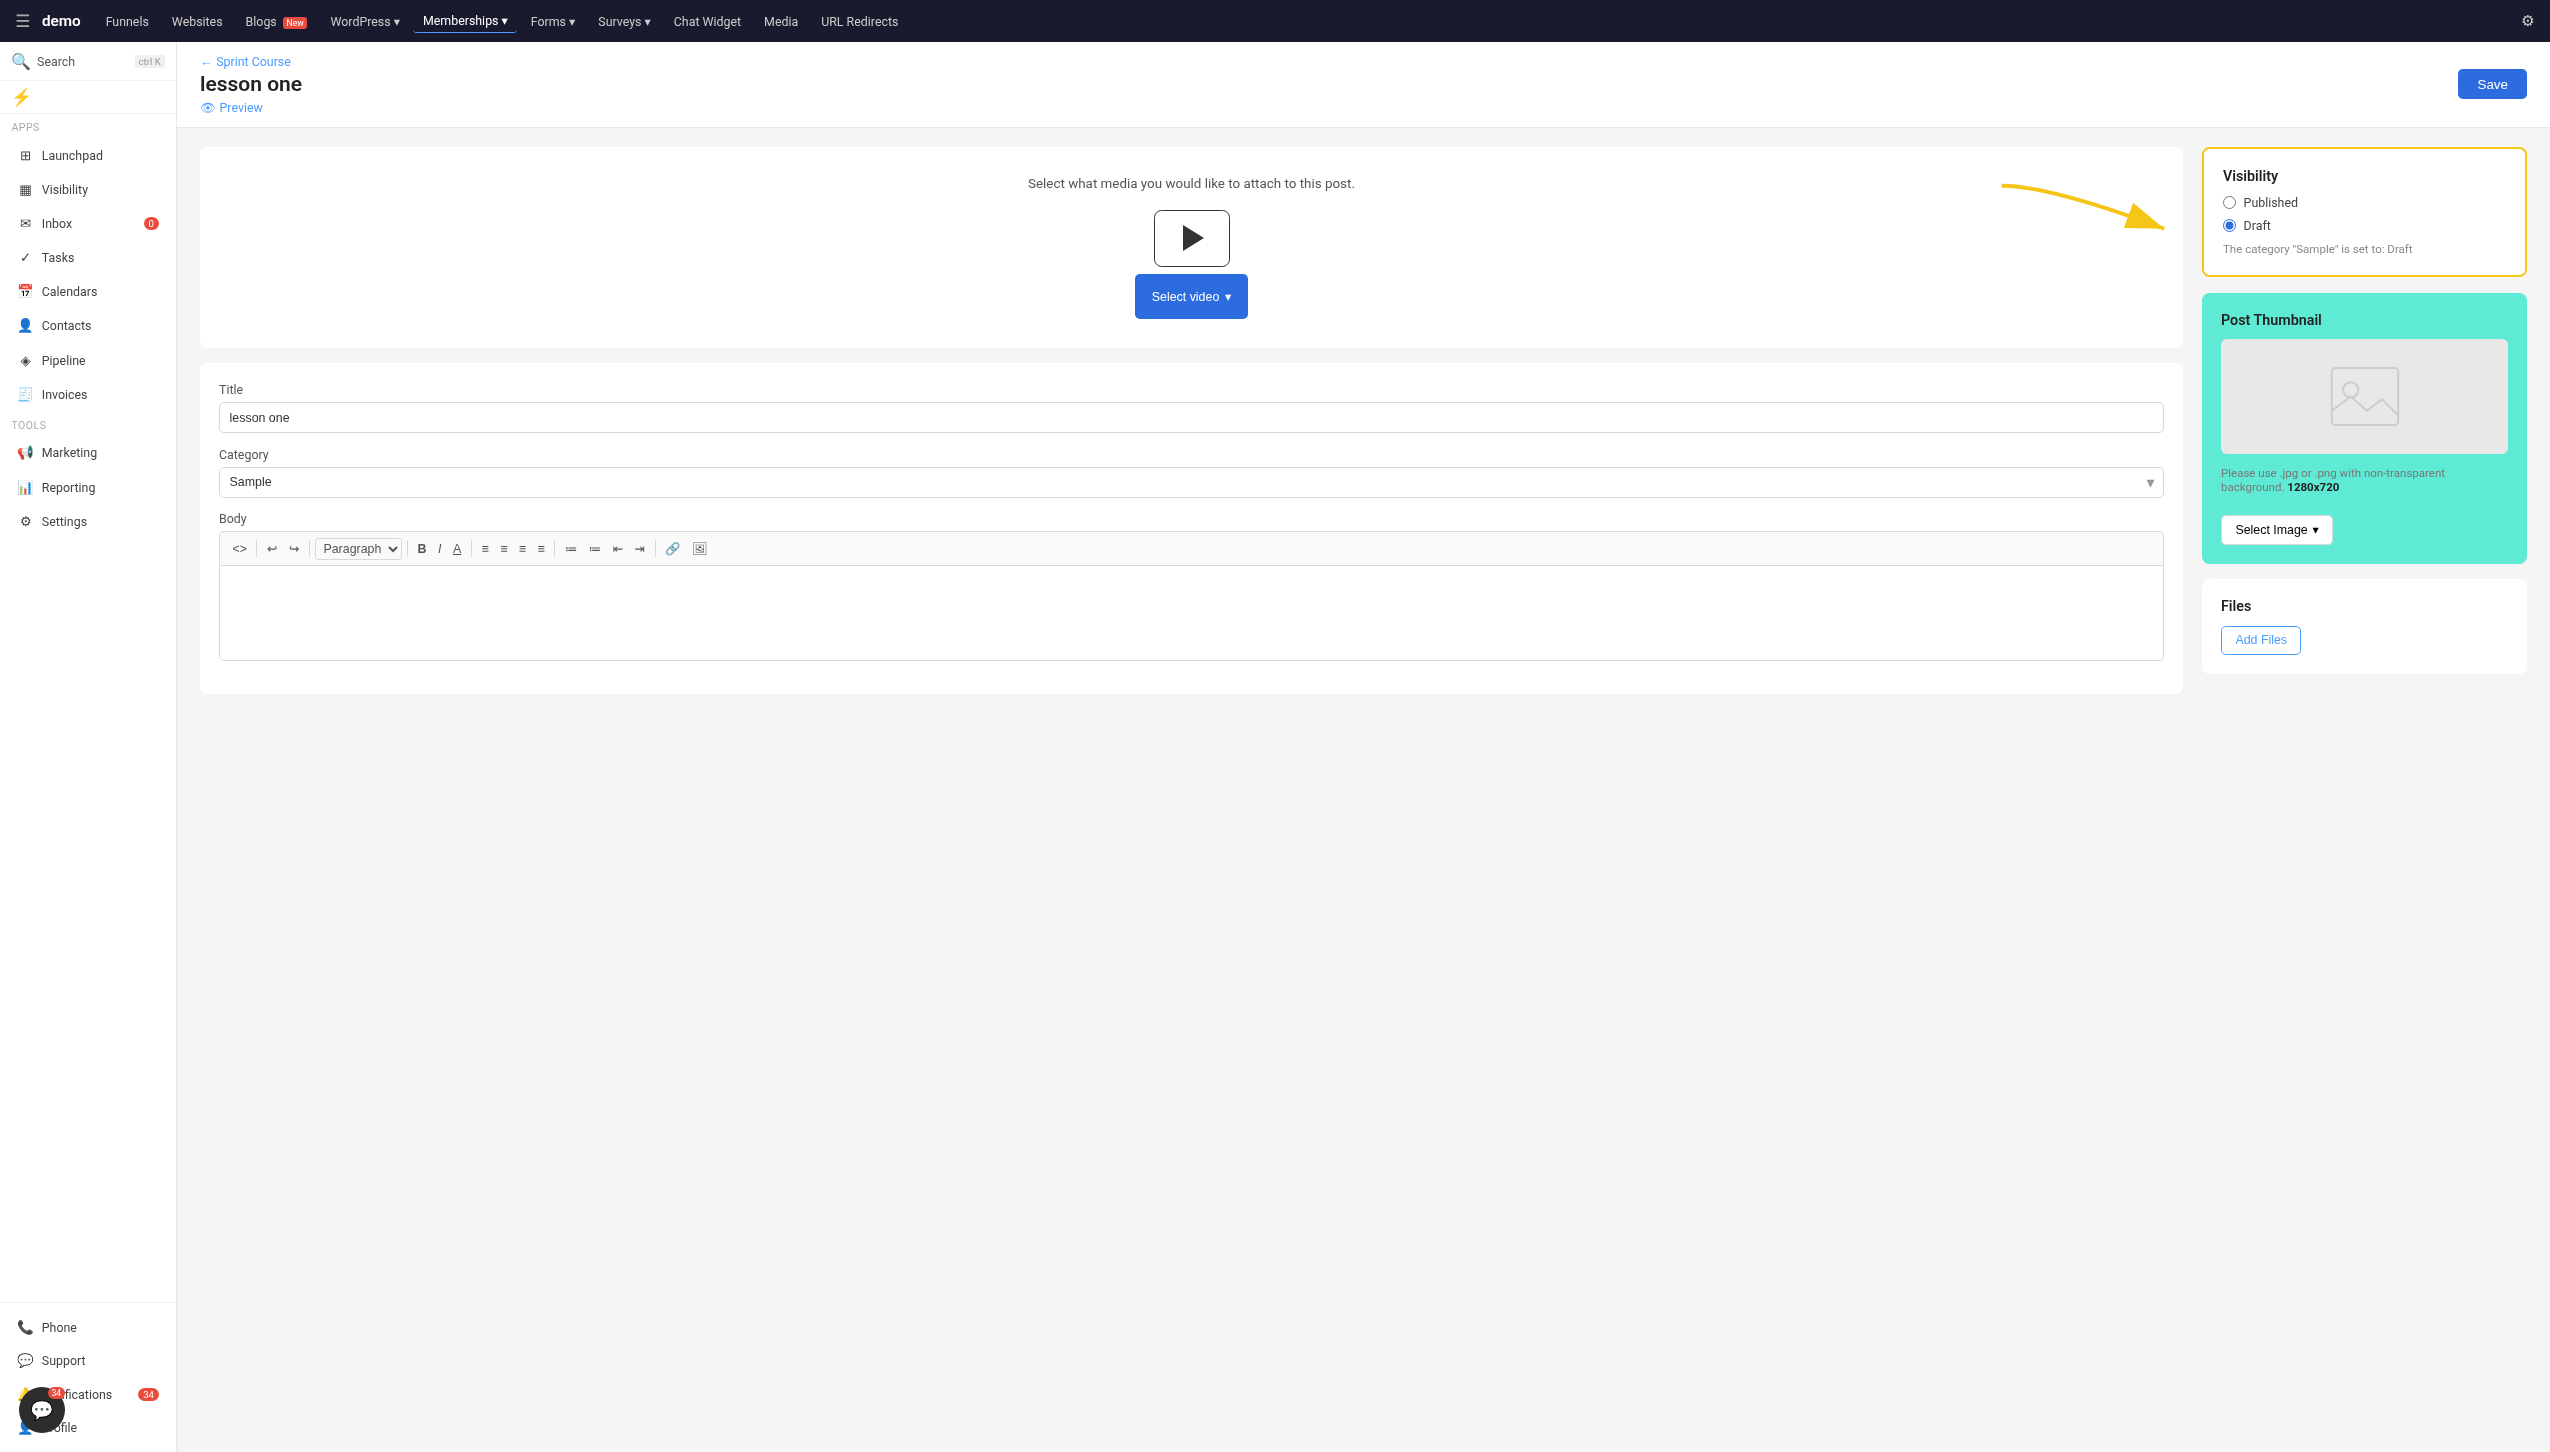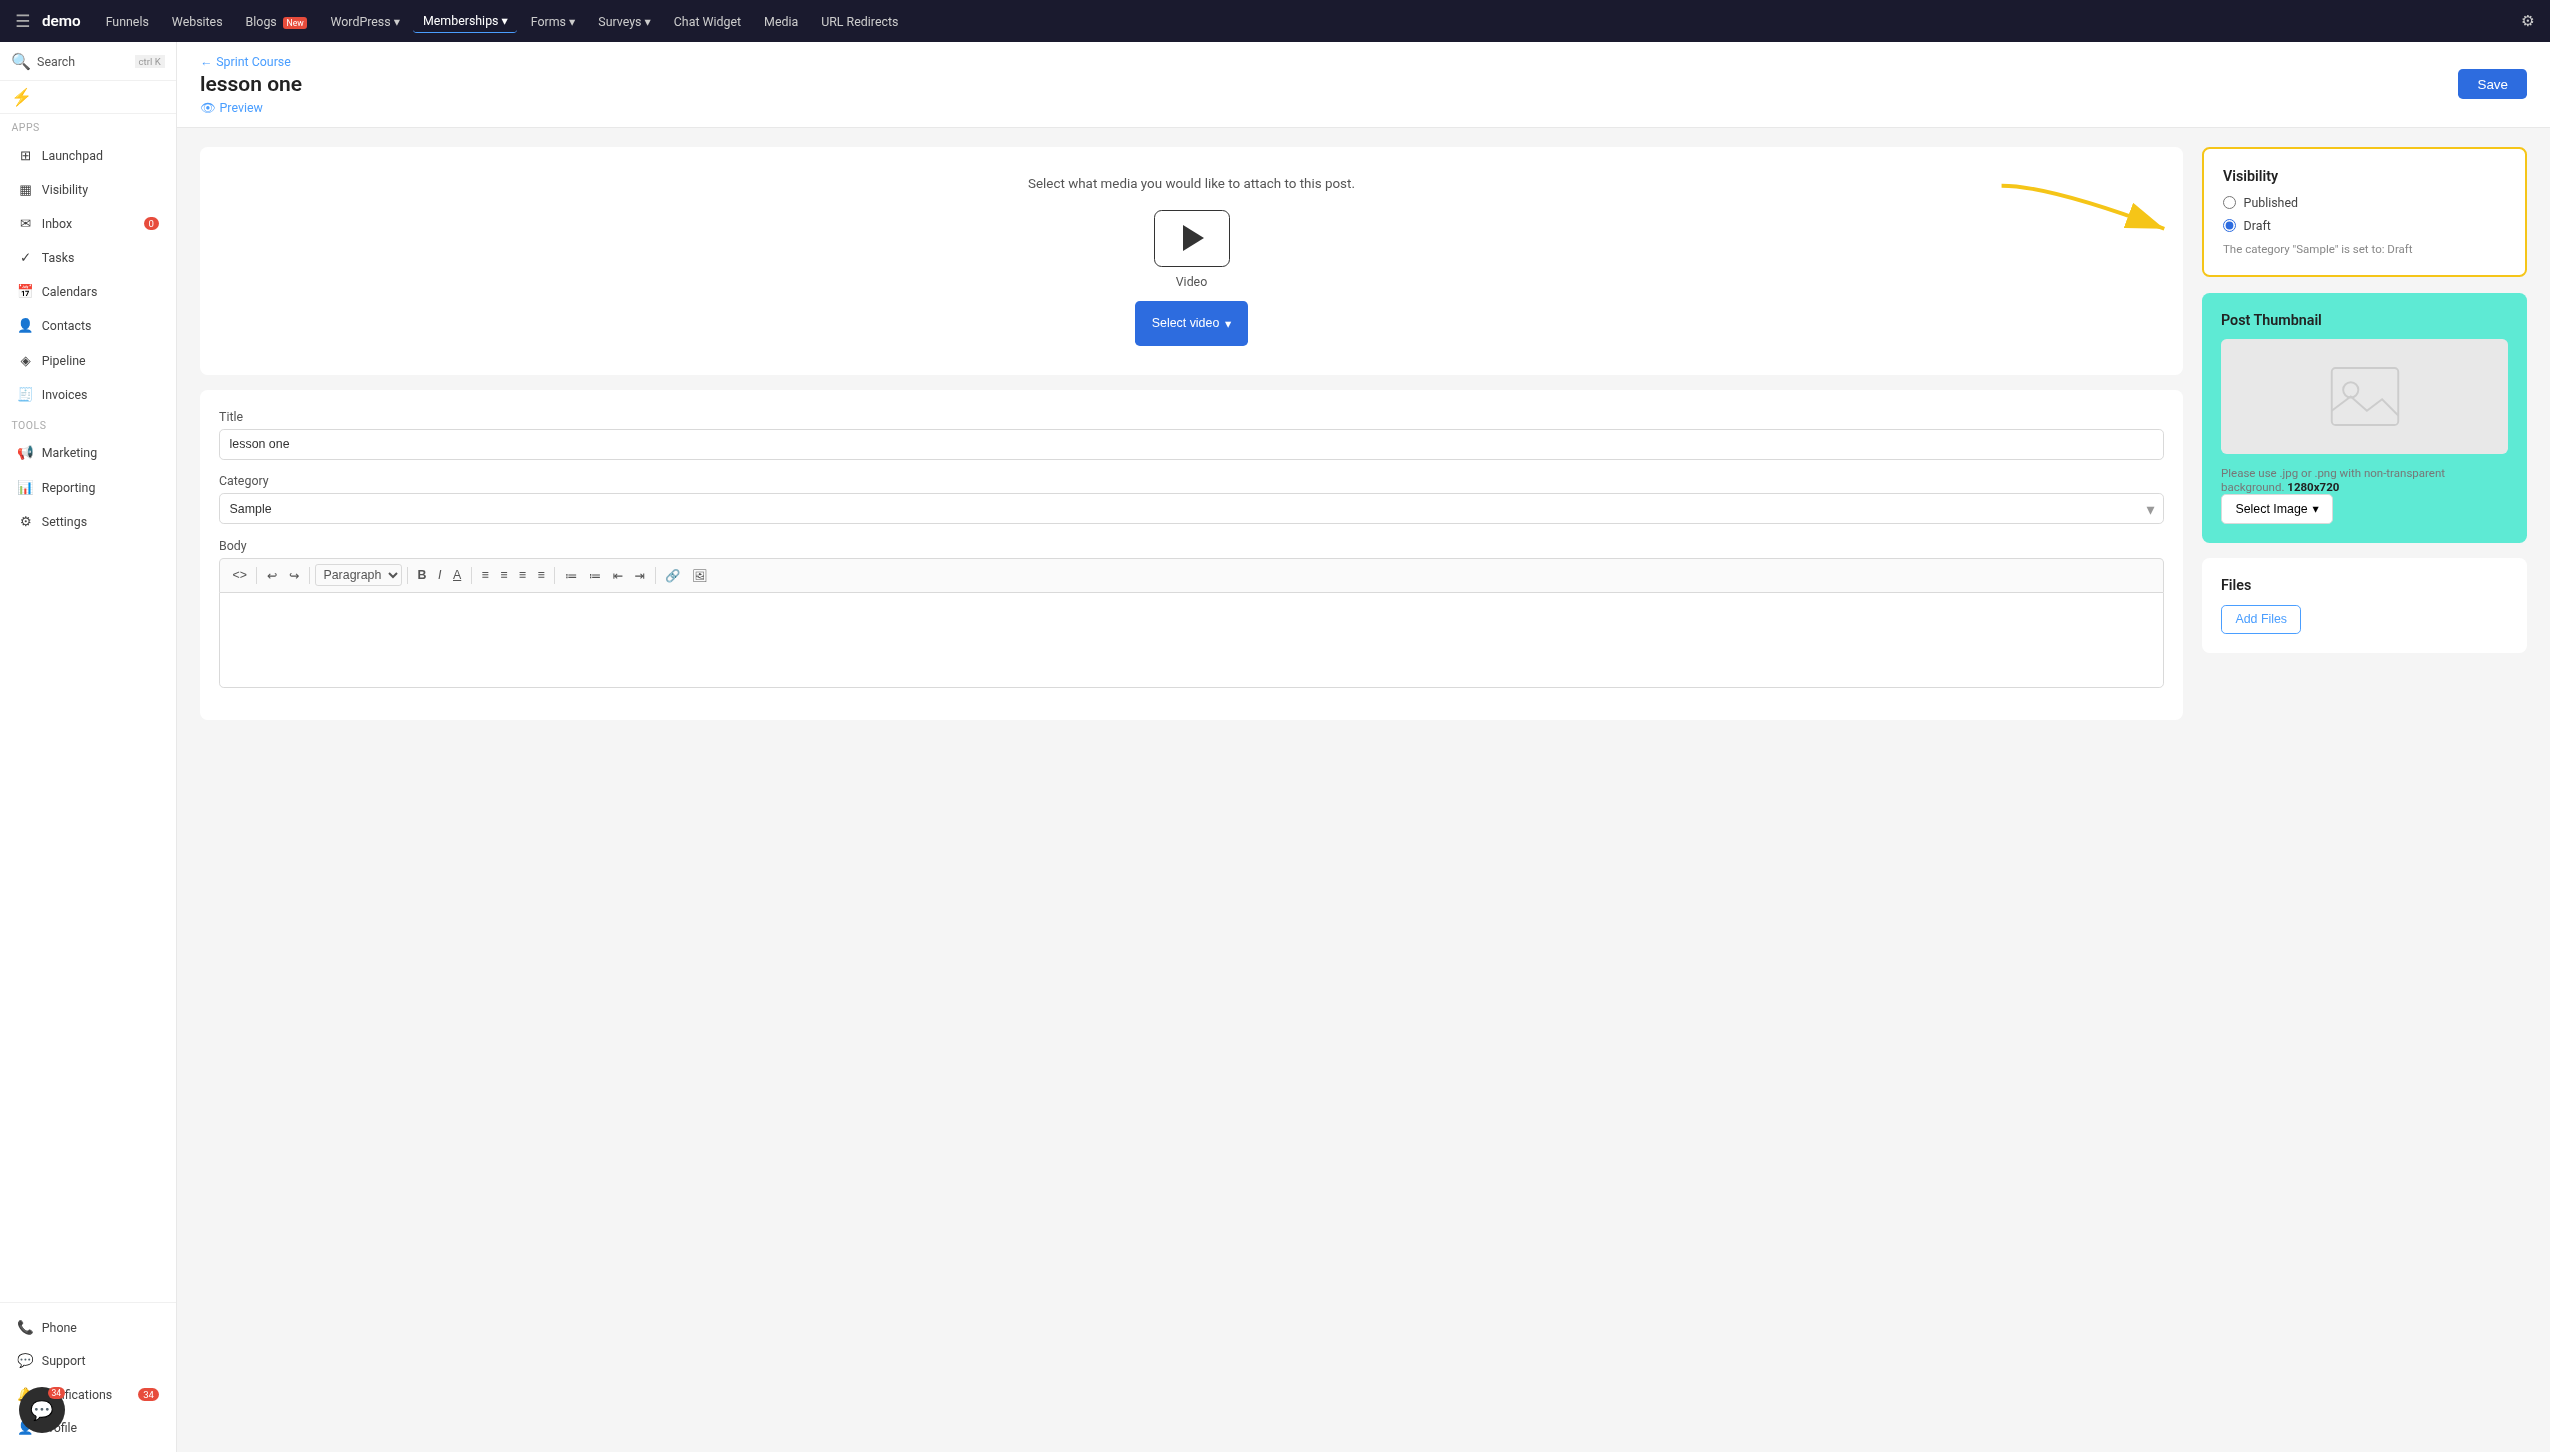--- a/index.html
+++ b/index.html
@@ -149,21 +149,21 @@
 
     .thumbnail-card { background: #5eead4; border-radius: 7.6px; padding: 19px; }
     .thumbnail-title { font-size: 14.3px; font-weight: 600; color: #222; margin-bottom: 11.5px; }
     .thumbnail-placeholder {
       width: 100%; height: 115px;
       background: #e8e8e8;
       border-radius: 5.7px;
       display: flex; align-items: center; justify-content: center;
       margin-bottom: 11.5px;
     }
-    .thumbnail-hint { font-size: 11.5px; color: #777; margin-bottom: 0; }
+    .thumbnail-hint { font-size: 11.5px; color: #777; margin-bottom: 21px; }
     .thumbnail-hint strong { color: #222; }
     .select-image-btn {
       background: #fff; border: 1px solid #d9d9d9; padding: 6.7px 13.4px;
       border-radius: 4.8px; font-size: 12.4px; cursor: pointer; display: inline-flex; align-items: center; gap: 4.8px;
     }
 
     .files-card { background: #fff; border-radius: 7.6px; padding: 19px; }
     .files-title { font-size: 14.3px; font-weight: 600; color: #222; margin-bottom: 11.5px; }
     .add-files-btn { background: #fff; border: 1px solid #4a9eff; color: #4a9eff; padding: 6.7px 13.4px; border-radius: 4.8px; font-size: 12.4px; cursor: pointer; }
 
@@ -308,21 +308,20 @@
 
     <div class="page-content">
 
       <div class="left-panel">
 
         <div class="video-section">
           <p class="prompt-text">Select what media you would like to attach to this post.</p>
           <div class="video-icon-box">
             <div class="play-triangle"></div>
           </div>
-          <div class="video-label">Video</div>
           <button class="select-video-btn">
             <span>Select video</span>
             <span>▾</span>
           </button>
         </div>
 
         <div class="post-details-card">
 
           <div class="form-group">
             <label class="form-label">Title</label>

